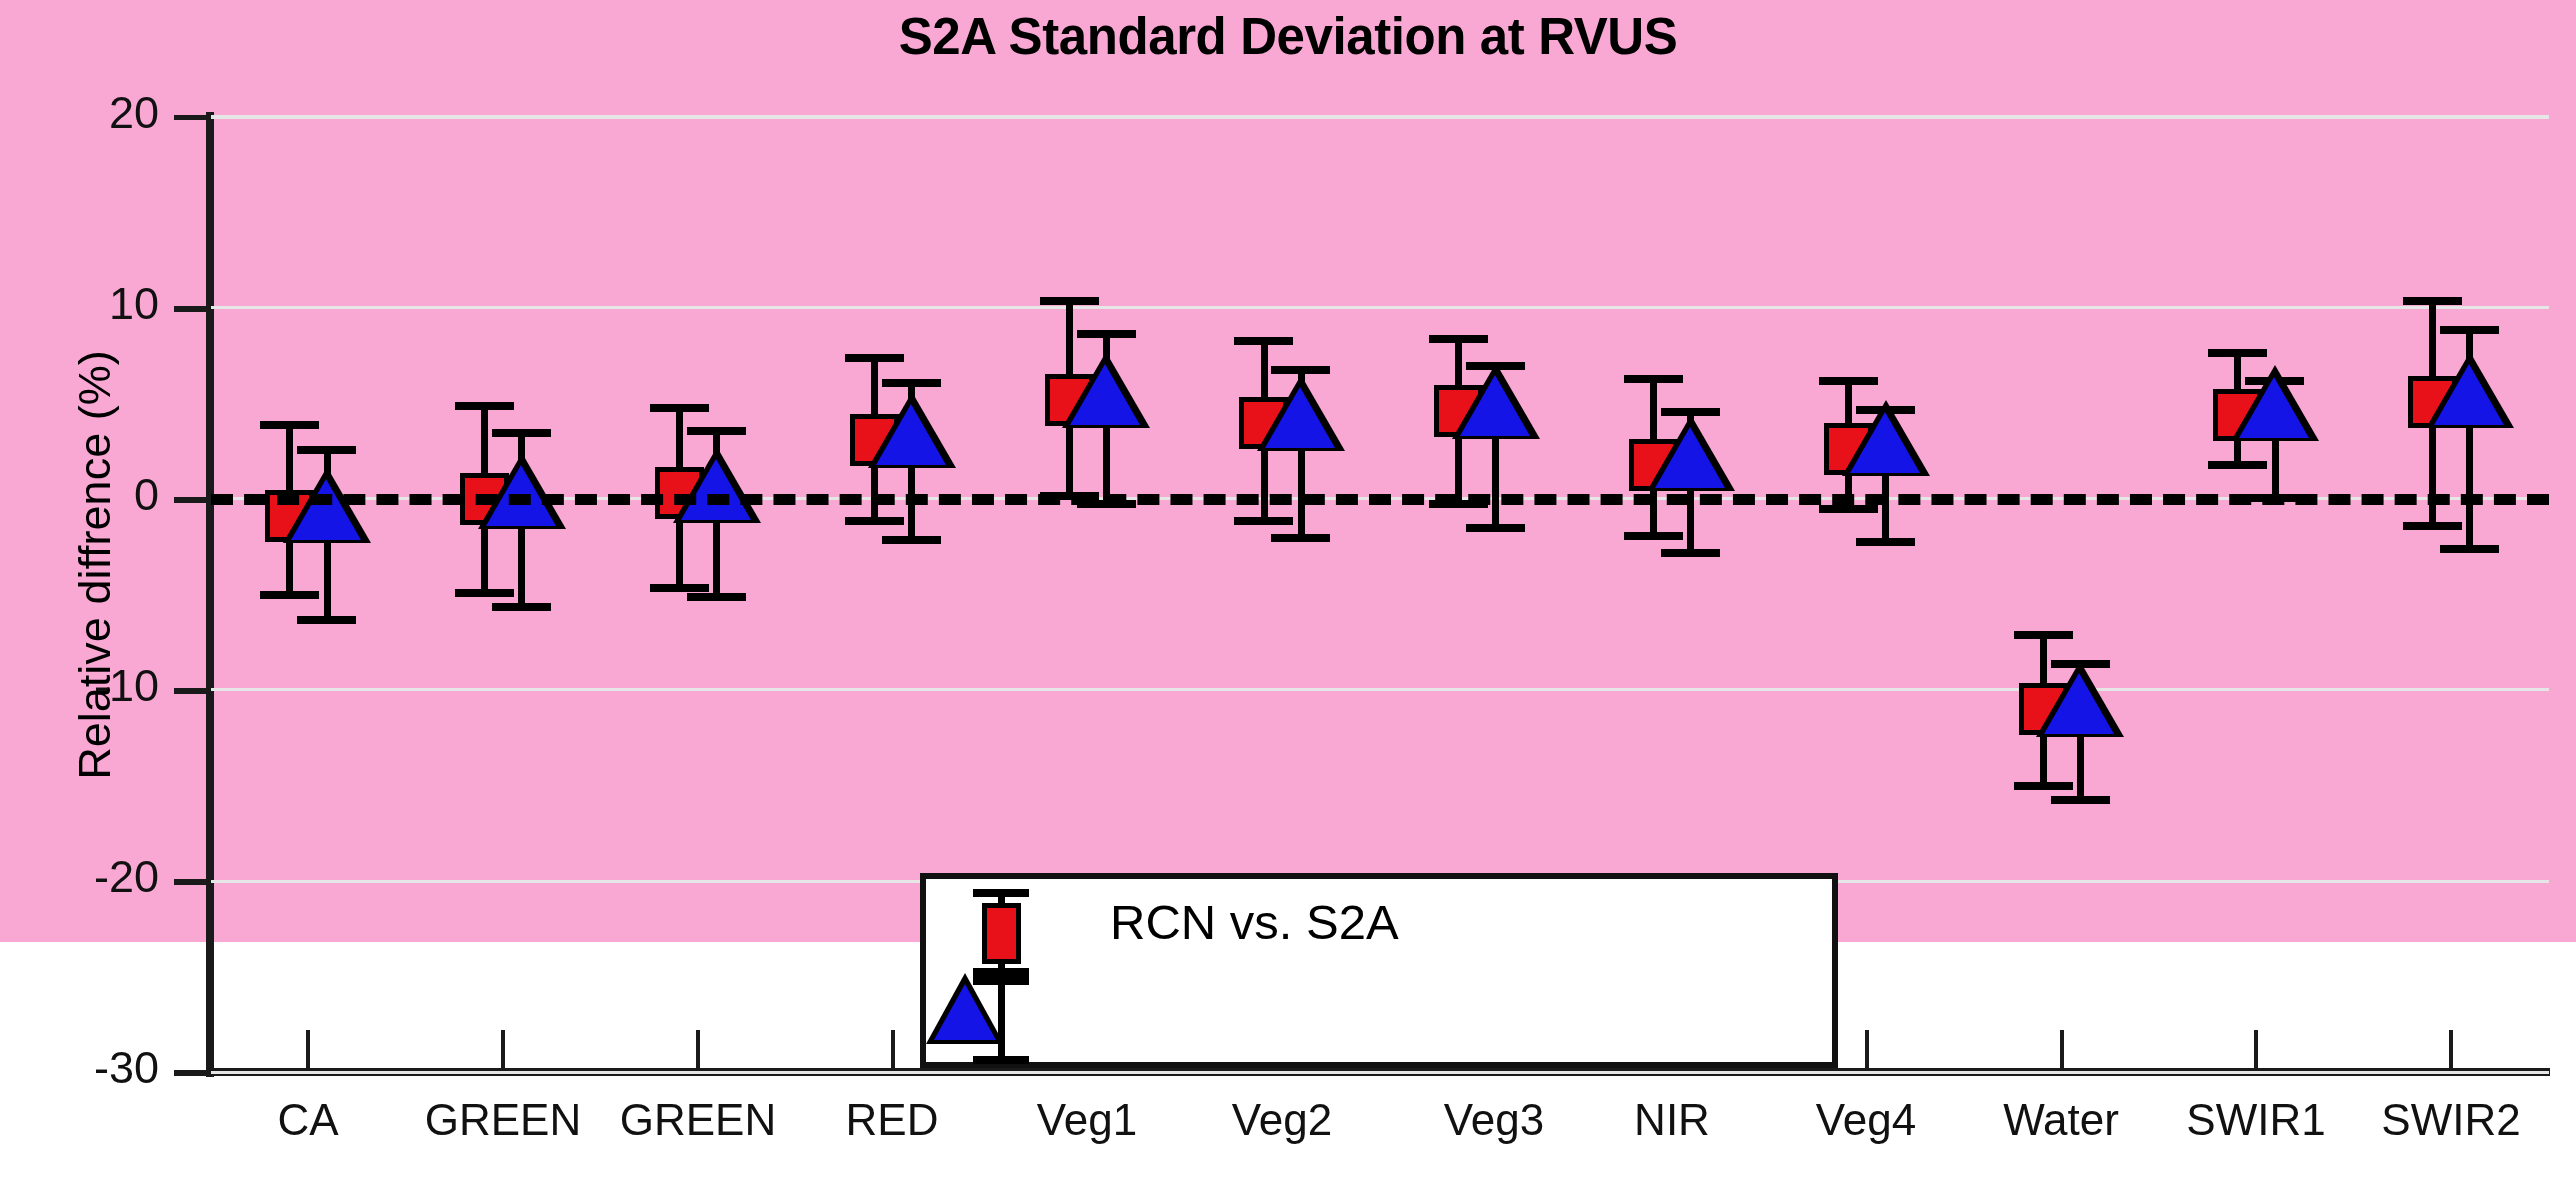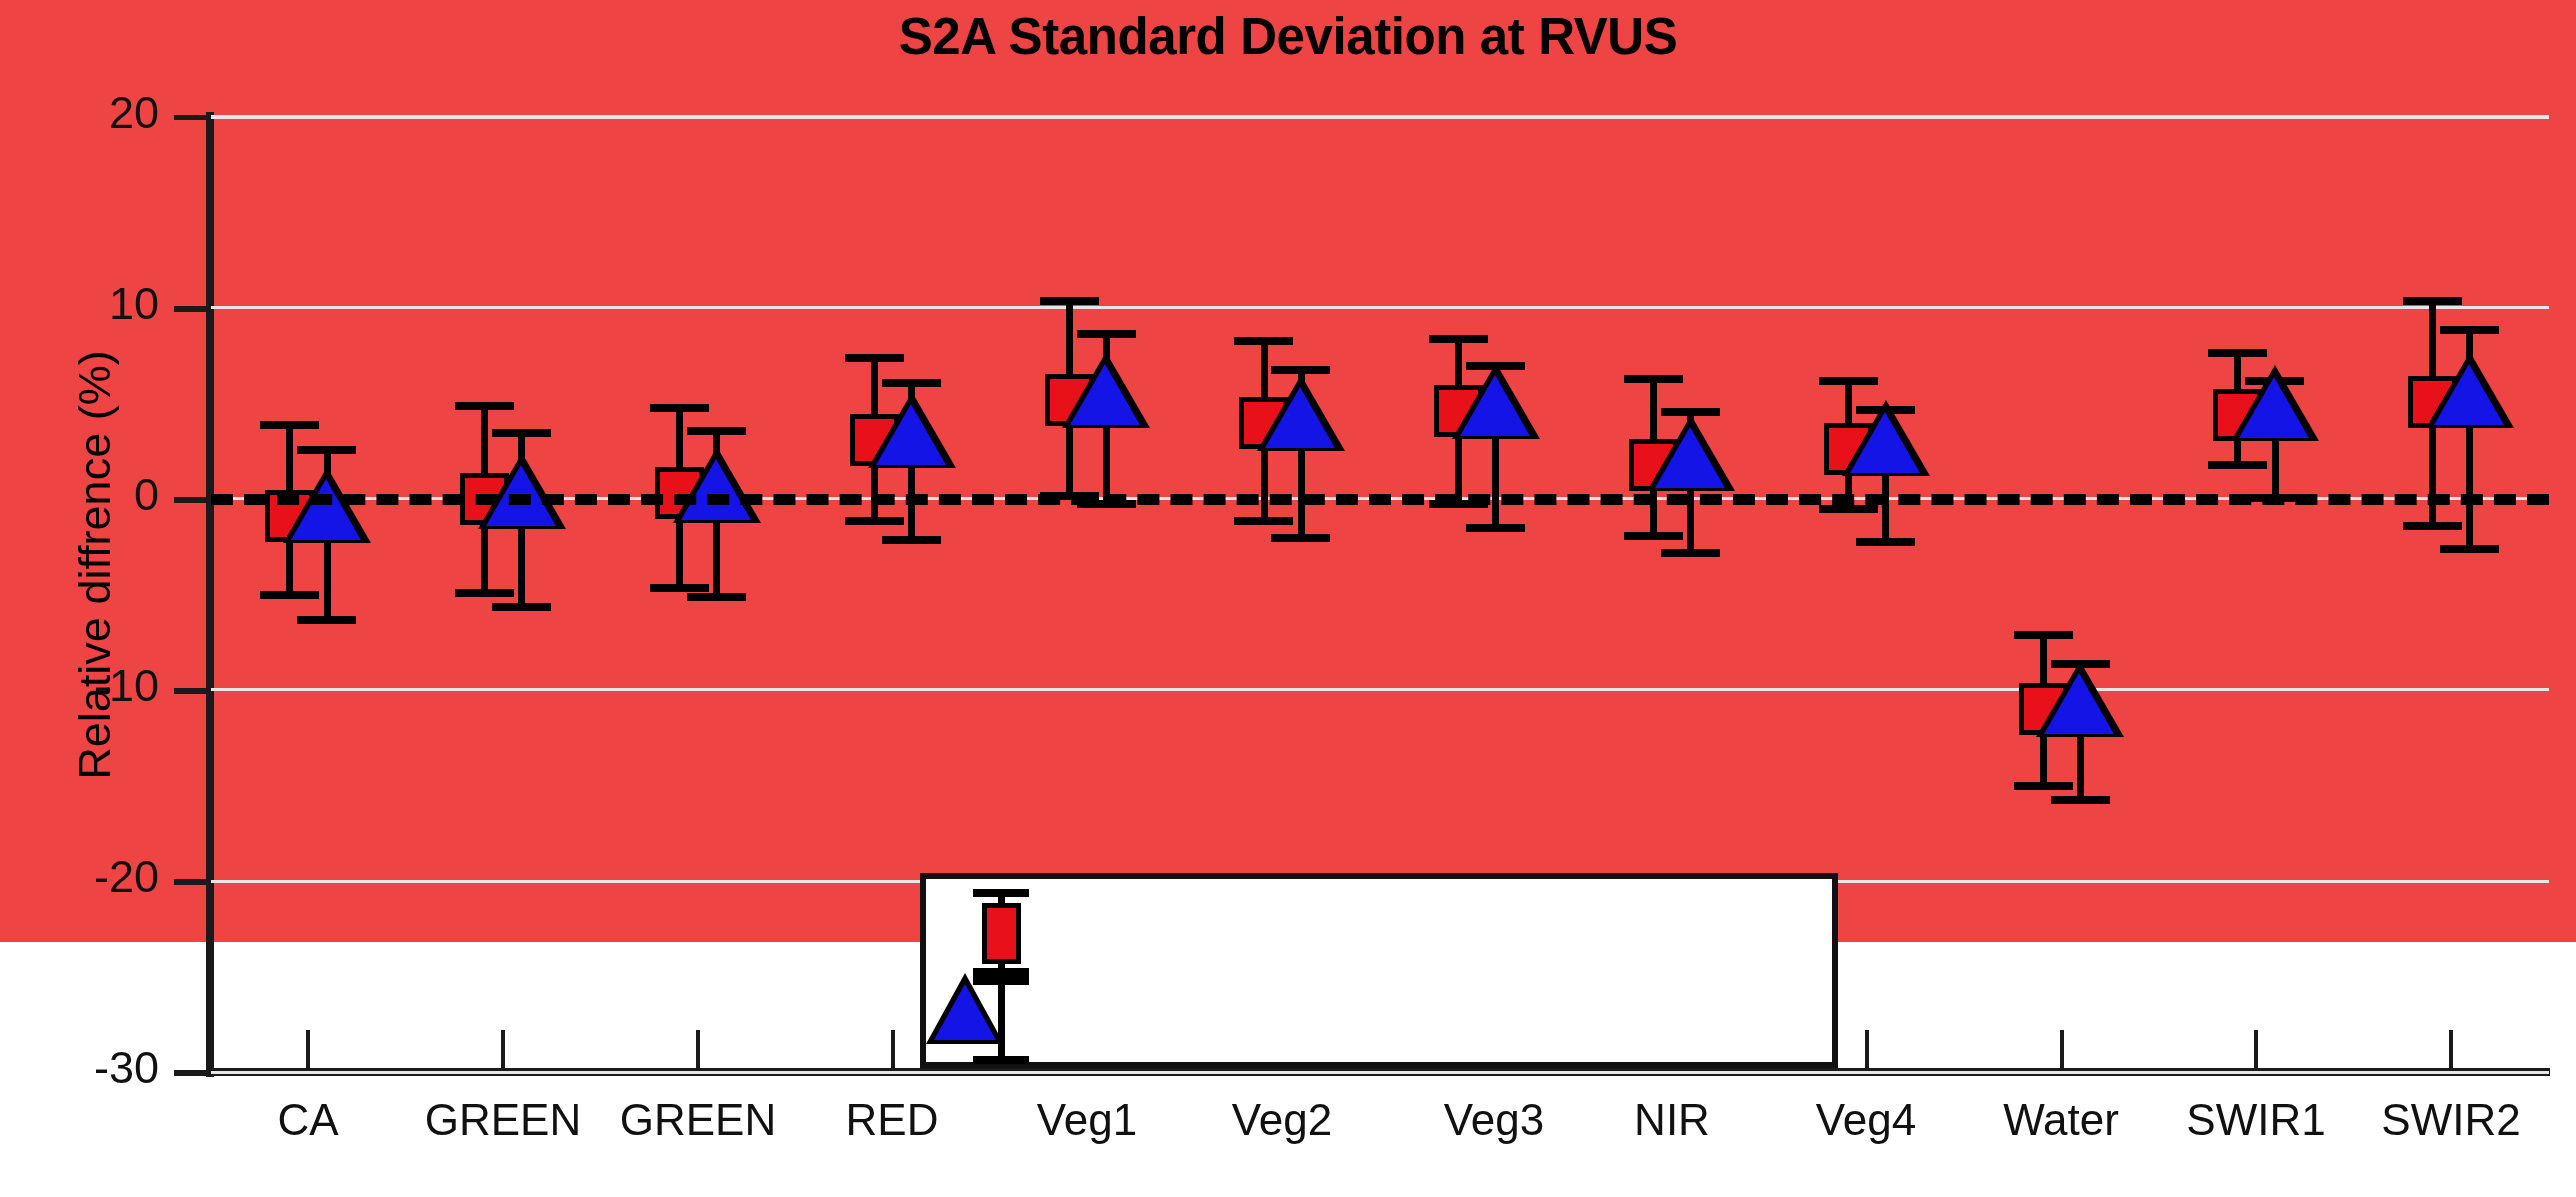--- a/index.html
+++ b/index.html
@@ -1,17 +1,17 @@
 <!DOCTYPE html>
 <html style="font-size:13.5px"><head>
 <meta charset="utf-8">
 <style>
   html,body{margin:0;padding:0;background:#ffffff;}
   body{width:2576px;height:1197px;font-family:"Liberation Sans",sans-serif;overflow:hidden;}
-  #root{position:relative;width:2576px;height:942px;background:#ef4444;}
+  #root{position:relative;width:2576px;height:942px;background:#f9a8d4;}
 
   .title{
     position:absolute;left:0;top:6.7px;width:2576px;text-align:center;
     font-size:51px;font-weight:bold;color:#000;letter-spacing:-0.4px;
     font-family:"Liberation Sans",sans-serif;
   }
 
   .ylabel{
     position:absolute;left:-200px;top:539px;width:590px;text-align:center;
     transform:rotate(-90deg);transform-origin:center center;
@@ -268,20 +268,21 @@
       </div>
     <div class="zeroline" id="zeroline" style="top: 377px;"></div>
   </div>
 
   <div class="legend">
     <div class="legend-row" style="top:5px">
       <div class="lg-bar" style="left:72px;top:5px;height:88px"></div>
       <div class="lg-cap" style="left:47px;top:5px"></div>
       <div class="lg-cap" style="left:47px;top:84px"></div>
       <div class="lg-sq" style="left:56px;top:18.5px"></div>
+      <div class="legend-text">RCN vs. S2A</div>
     </div>
     <div class="legend-row" style="top:94px">
       <div class="lg-bar" style="left:72px;top:3.4px;height:88px"></div>
       <div class="lg-cap" style="left:47px;top:3.4px"></div>
       <div class="lg-cap" style="left:47px;top:83px"></div>
       <div class="lg-tri" style="left:37px;top:17px">
           <i></i>
           <b></b>
         </div>
     </div>

